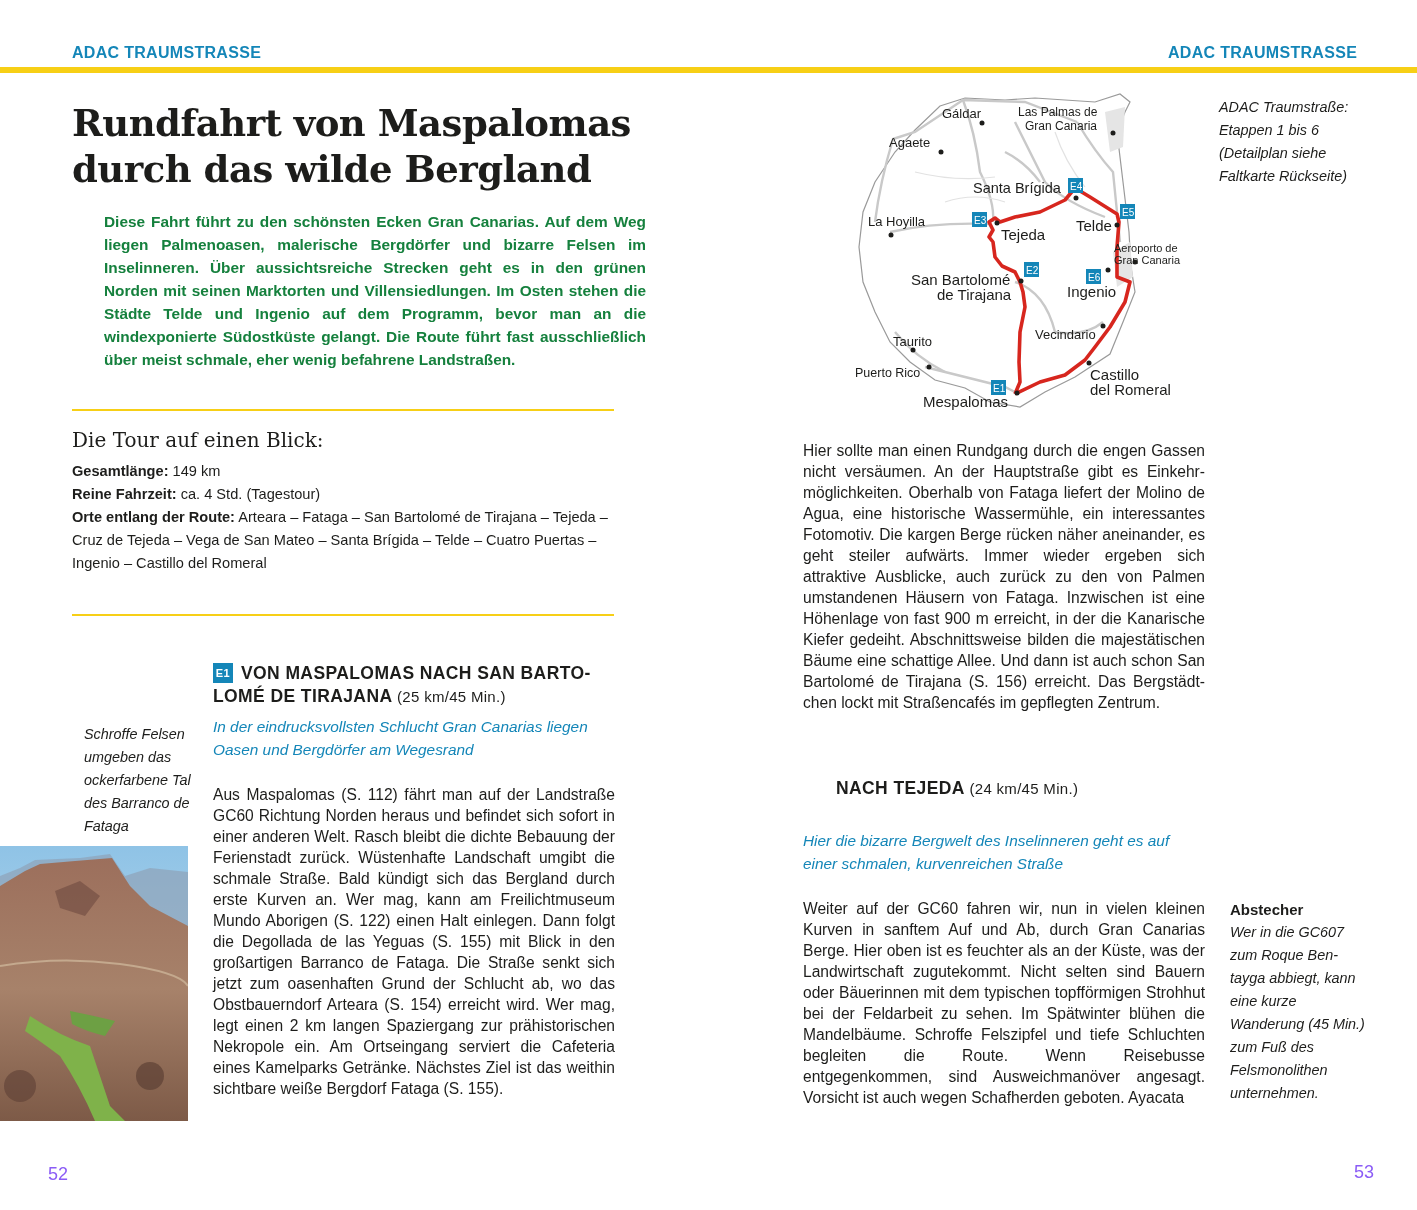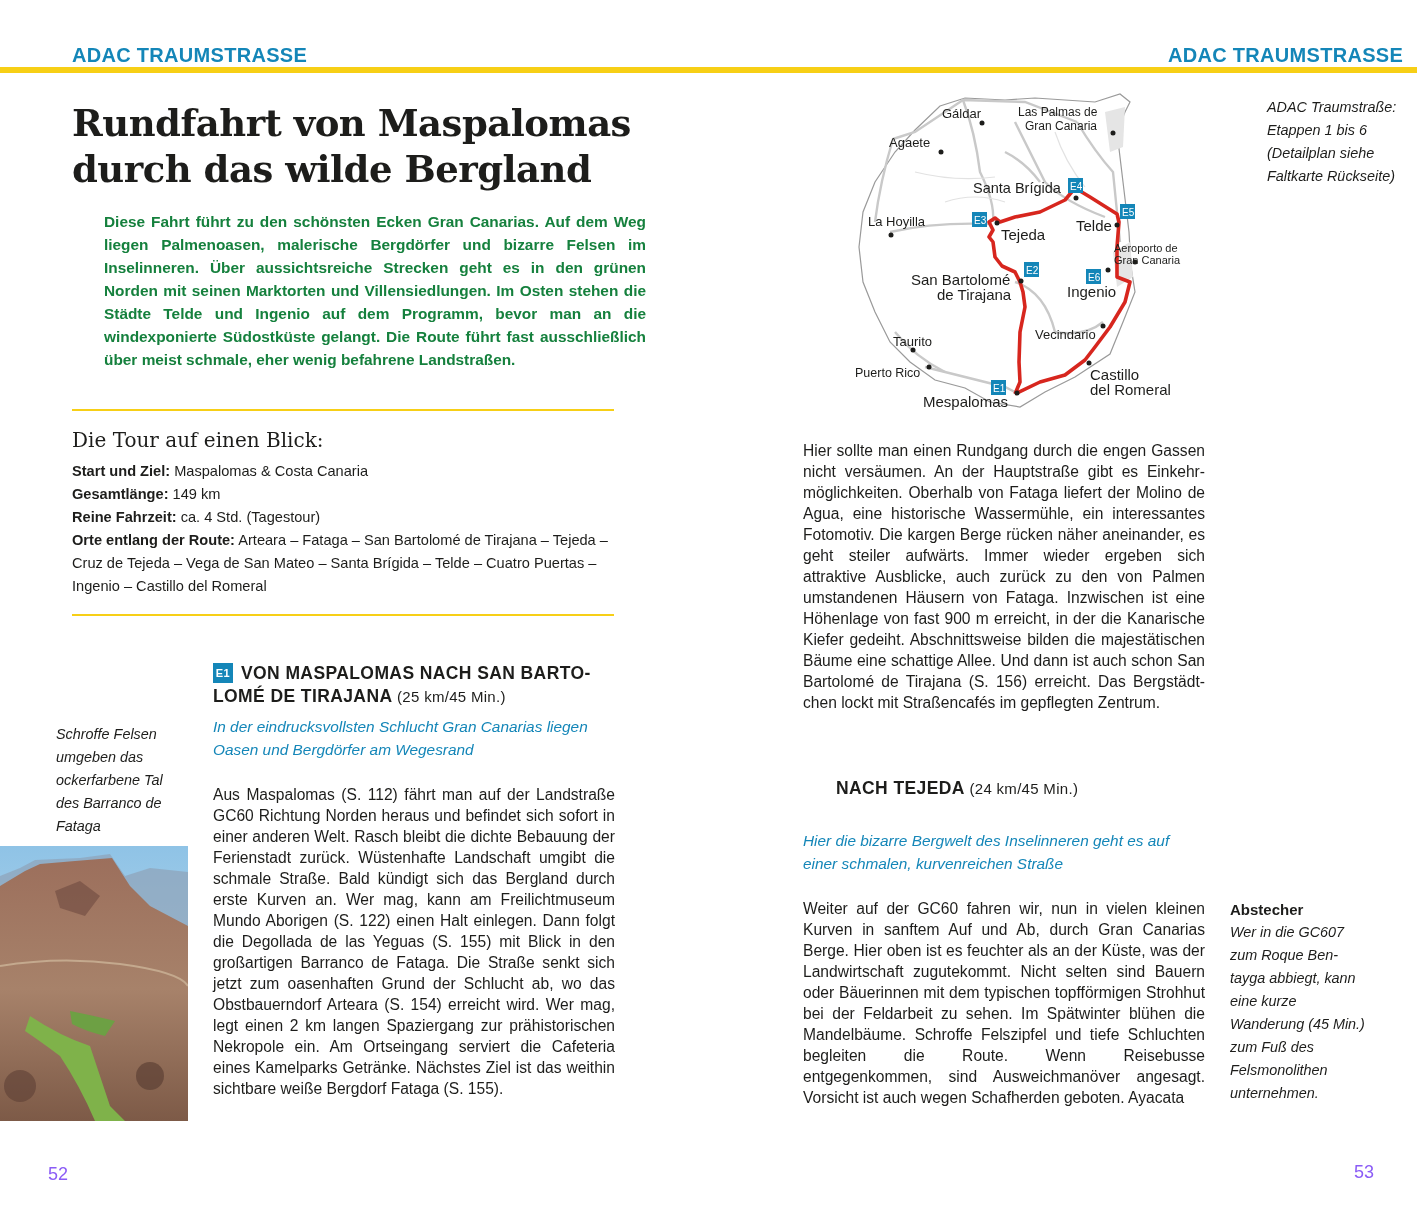--- a/index.html
+++ b/index.html
@@ -1,18 +1,18 @@
 <!DOCTYPE html>
 <html><head>
 <meta charset="utf-8">
 <style>
   html,body{margin:0;padding:0;background:#fff;}
   body{width:1417px;height:1210px;position:relative;overflow:hidden;font-family:"DejaVu Sans",sans-serif;color:#1d1d1b;}
   .abs{position:absolute;}
-  .runhead{font-family:"Liberation Sans",sans-serif;font-weight:bold;font-size:20px;color:#1486b8;letter-spacing:0.3px;}
+  .runhead{font-family:"Liberation Sans",sans-serif;font-weight:bold;font-size:16px;color:#1486b8;letter-spacing:0.3px;}
   .yellowbar{position:absolute;left:0;top:67px;width:1417px;height:6px;background:#f7cf16;}
   .title{font-family:"DejaVu Serif",serif;font-weight:bold;font-size:37px;line-height:46px;color:#1d1d1b;letter-spacing:-0.5px;}
   .intro{font-family:"Liberation Sans",sans-serif;font-weight:bold;font-size:15.4px;line-height:23px;color:#15803d;text-align:justify;margin-left:32px;}
   .rule{position:absolute;height:2px;background:#f7cf16;}
   .glance-h{font-family:"DejaVu Serif",serif;font-size:20px;color:#1d1d1b;}
   .glance{font-family:"Liberation Sans",sans-serif;font-size:14.6px;line-height:23px;color:#1d1d1b;}
   .glance b{font-weight:bold;}
   .body{font-family:"Liberation Sans",sans-serif;font-size:15.6px;line-height:21px;color:#1d1d1b;text-align:justify;}
   .stagehead{font-family:"Liberation Sans",sans-serif;font-weight:bold;font-size:17.5px;line-height:23px;color:#1d1d1b;letter-spacing:0.4px;}
   .stagehead .dist{font-weight:normal;font-size:15px;letter-spacing:0.3px;}
@@ -35,29 +35,28 @@
   <div>Rundfahrt von Maspalomas</div>
   <div>durch das wilde Bergland</div>
 </div>
 
 <div class="abs intro" style="left:72px;top:210px;width:542px;">Diese Fahrt führt zu den schönsten Ecken Gran Canarias. Auf dem Weg liegen Palmenoasen, malerische Bergdörfer und bizarre Felsen im Inselinneren. Über aussichtsreiche Strecken geht es in den grünen Norden mit seinen Marktorten und Villensiedlungen. Im Osten stehen die Städte Telde und Ingenio auf dem Programm, bevor man an die windexponierte Südostküste gelangt. Die Route führt fast ausschließ­lich über meist schmale, eher wenig befahrene Landstraßen.</div>
 
 <div class="rule" style="left:72px;top:409px;width:542px;"></div>
 <div class="abs" style="left:72px;top:428px;width:542px;">
   <div class="glance-h" style="margin-bottom:8px;">Die Tour auf einen Blick:</div>
   <div class="glance">
-    <div><b>Start und Ziel:</b> <span>Maspalomas &amp; Costa Canaria</span></div>
     <div><b>Gesamtlänge:</b> <span>149 km</span></div>
     <div><b>Reine Fahrzeit:</b> <span>ca. 4 Std. (Tagestour)</span></div>
     <div><b>Orte entlang der Route:</b> <span>Arteara – Fataga – San Bartolomé de Tirajana – Tejeda – Cruz de Tejeda – Vega de San Mateo – Santa Brígida – Telde – Cuatro Puertas – Ingenio – Castillo del Romeral</span></div>
   </div>
 </div>
 <div class="rule" style="left:72px;top:614px;width:542px;"></div>
 
-<div class="abs caption" style="left:56px;top:723px;width:120px;">Schroffe Felsen umgeben das ockerfarbene Tal des Barranco de Fataga</div>
+<div class="abs caption" style="left:84px;top:723px;width:120px;">Schroffe Felsen umgeben das ockerfarbene Tal des Barranco de Fataga</div>
 <div class="abs" style="left:0;top:846px;width:188px;height:275px;overflow:hidden;">
   <svg width="188" height="275" viewBox="0 0 188 275">
     <defs>
       <linearGradient id="sky" x1="0" y1="0" x2="0" y2="1">
           <stop offset="0" stop-color="#8fc3e6"></stop>
           <stop offset="1" stop-color="#cfe4f0"></stop>
         </linearGradient>
       <linearGradient id="land" x1="0" y1="0" x2="0" y2="1">
           <stop offset="0" stop-color="#9c6f5c"></stop>
           <stop offset="0.5" stop-color="#a7826a"></stop>
@@ -164,21 +163,21 @@
         <text class="mbadge-t" x="119" y="132">E3</text>
       <rect class="mbadge" x="213" y="86" width="15" height="15"></rect>
         <text class="mbadge-t" x="215" y="98">E4</text>
       <rect class="mbadge" x="265" y="112" width="15" height="15"></rect>
         <text class="mbadge-t" x="267" y="124">E5</text>
       <rect class="mbadge" x="231" y="177" width="15" height="15"></rect>
         <text class="mbadge-t" x="233" y="189">E6</text>
     </g>
   </svg>
 </div>
-<div class="abs caption" style="left:1219px;top:96px;width:140px;margin-left:48px;">ADAC Traumstraße: Etappen 1 bis 6 (Detailplan siehe Faltkarte Rückseite)</div>
+<div class="abs caption" style="left:1219px;top:96px;width:140px;">ADAC Traumstraße: Etappen 1 bis 6 (Detailplan siehe Faltkarte Rückseite)</div>
 
 <div class="abs body" style="left:803px;top:440px;width:402px;">Hier sollte man einen Rundgang durch die engen Gassen nicht versäumen. An der Hauptstraße gibt es Einkehr­möglichkeiten. Oberhalb von Fataga liefert der Molino de Agua, eine historische Wassermühle, ein interessantes Fotomotiv. Die kargen Berge rücken näher aneinander, es geht steiler aufwärts. Immer wieder ergeben sich attraktive Ausblicke, auch zurück zu den von Palmen umstandenen Häusern von Fataga. Inzwischen ist eine Höhenlage von fast 900 m erreicht, in der die Kanarische Kiefer gedeiht. Abschnittsweise bilden die majestätischen Bäume eine schattige Allee. Und dann ist auch schon San Bartolomé de Tirajana (S. 156) erreicht. Das Bergstädt­chen lockt mit Straßencafés im gepflegten Zentrum.</div>
 
 <div class="abs stagehead" style="left:803px;top:777px;width:410px;">
   <div style="padding-left:33px;"><span>NACH TEJEDA</span> <span class="dist">(24 km/45 Min.)</span></div>
 </div>
 <div class="abs sub" style="left:803px;top:829px;width:402px;">Hier die bizarre Bergwelt des Inselinneren geht es auf einer schmalen, kurvenreichen Straße</div>
 <div class="abs body" style="left:803px;top:898px;width:402px;">Weiter auf der GC60 fahren wir, nun in vielen kleinen Kurven in sanftem Auf und Ab, durch Gran Canarias Berge. Hier oben ist es feuchter als an der Küste, was der Landwirtschaft zugutekommt. Nicht selten sind Bauern oder Bäuerinnen mit dem typischen topfförmi­gen Strohhut bei der Feldarbeit zu sehen. Im Spätwin­ter blühen die Mandelbäume. Schroffe Felszipfel und tiefe Schluchten begleiten die Route. Wenn Reisebusse entgegenkommen, sind Ausweichmanöver angesagt. Vorsicht ist auch wegen Schafherden geboten. Ayacata</div>
 
 <div class="abs" style="left:1230px;top:898px;width:135px;">

